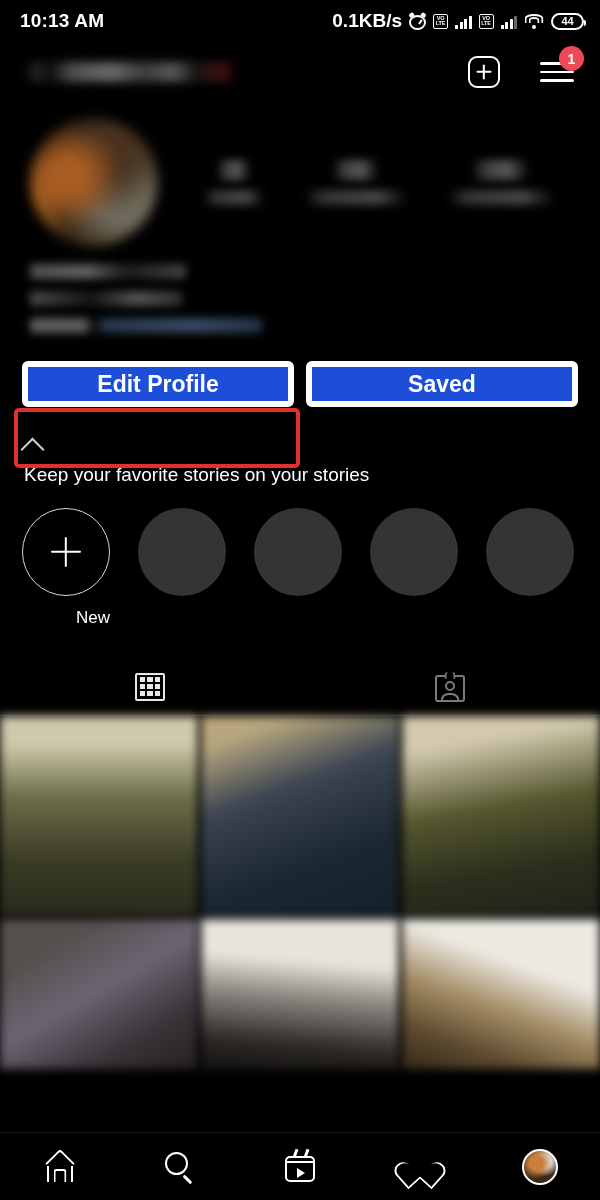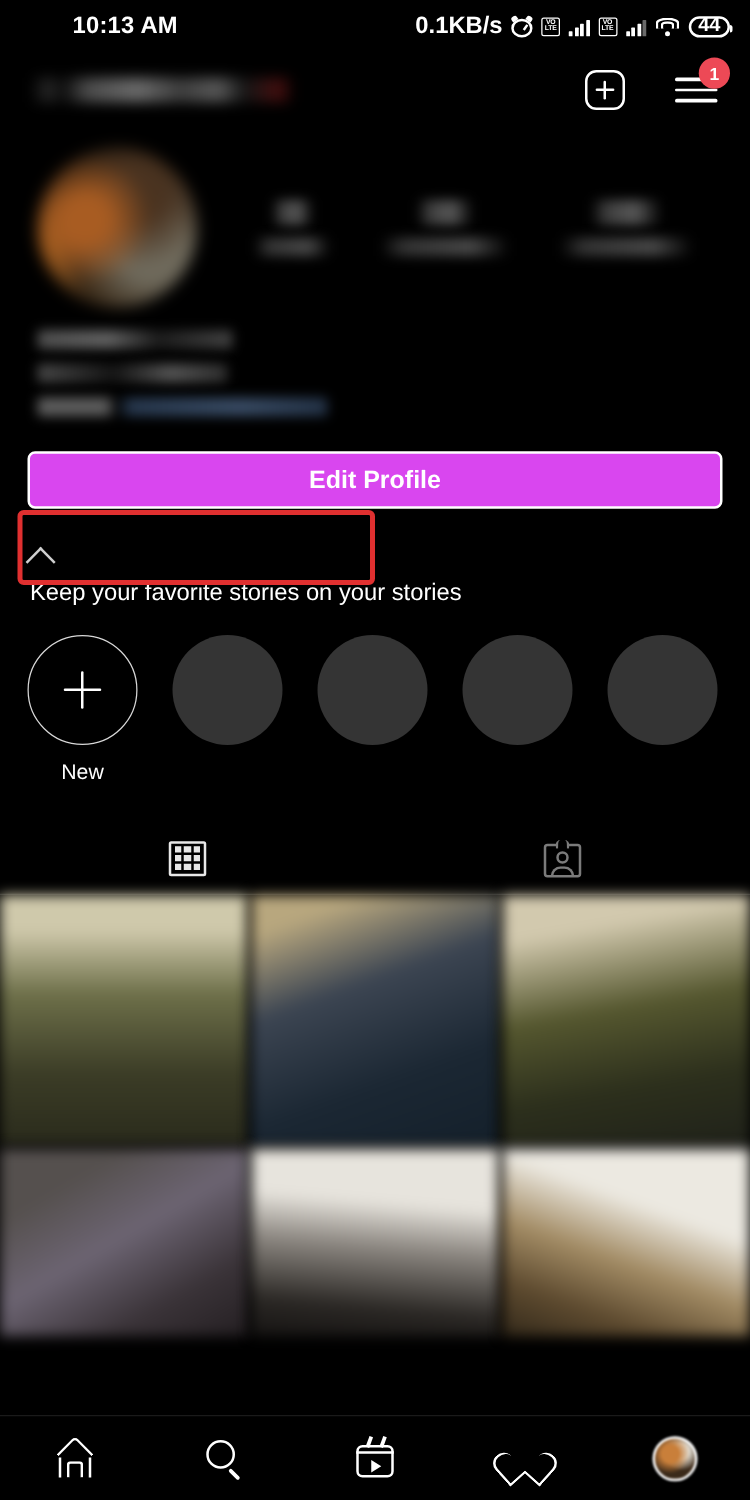--- a/index.html
+++ b/index.html
@@ -6,21 +6,21 @@
   html,body { background:#000; }
   body {
     width:600px; height:1200px;
     font-family:"Liberation Sans", sans-serif;
     color:#fff; overflow:hidden; position:relative;
   }
 
   
   .statusbar{
     height:42px; display:flex; align-items:center;
-    justify-content:space-between; padding:0 16px 0 20px;margin-left:38px;
+    justify-content:space-between; padding:0 16px 0 20px;
   }
   .sb-time{ font-size:19px; font-weight:bold; letter-spacing:.2px; }
   .sb-right{ display:flex; align-items:center; gap:7px; }
   .sb-net{ font-size:19px; font-weight:bold; }
   .alarm-ico{ width:17px; height:17px; position:relative; }
   .alarm-ico .face{
     position:absolute; inset:2px 0 0 0; border:2px solid #fff;
     border-radius:50%;
   }
   .alarm-ico .hand{
@@ -57,21 +57,21 @@
   .wifi-ico .a{ width:19px; height:9px;  bottom:6px; }
   .wifi-ico .b{ width:11px; height:6px;  bottom:6px; }
   .wifi-ico .c{
     width:4px; height:4px; bottom:0; background:#fff;
     border:none; border-radius:50%;
   }
   .batt{
     width:33px; height:17px; border:2px solid #fff; border-radius:9px;
     display:flex; align-items:center; justify-content:center; position:relative;
   }
-  .batt em{ font-style:normal; font-size:16px; font-weight:bold; }
+  .batt em{ font-style:normal; font-size:11px; font-weight:bold; }
   .batt::after{
     content:""; position:absolute; right:-4px; top:5px;
     width:2.5px; height:6px; background:#fff; border-radius:0 2px 2px 0;
   }
 
   
   .appheader{
     height:60px; display:flex; align-items:center;
     justify-content:space-between; padding:0 26px 0 24px;
   }
@@ -155,42 +155,42 @@
   .bio-line.b3{
     width:232px;
     background:linear-gradient(90deg,rgba(150,150,150,.62) 0,rgba(150,150,150,.62) 24%,rgba(0,0,0,0) 27%,rgba(70,100,140,.55) 32%,rgba(90,120,160,.62) 70%,rgba(70,100,140,.5) 100%);
   }
 
   
   .actions{
     display:flex; gap:12px; padding:28px 22px 0 22px; position:relative;
   }
   .abtn{
-    flex:1; height:46px; border:2px solid #ffffff; border-radius:6px;
-    background:#d946ef; color:#fff; font-size:20px; font-weight:bold;
+    flex:1; height:46px; border:6px solid #ffffff; border-radius:6px;
+    background:#1d4ed8; color:#fff; font-size:23px; font-weight:bold;
     display:flex; align-items:center; justify-content:center;
   }
   .highlight-box{
     position:absolute; left:14px; top:408px; width:286px; height:60px;
     border:4px solid #E03030; border-radius:5px; pointer-events:none; z-index:5;
   }
 
   
   .sh-head{
     padding:26px 26px 0 24px; display:flex;
     align-items:flex-start; justify-content:space-between;
   }
   .sh-title{ font-size:21px; font-weight:bold; }
   .sh-sub{ font-size:19px; color:#fff; padding:6px 0 0 24px; }
   .chev-up{
     width:17px; height:17px; border-left:2.4px solid #cfcfcf;
     border-top:2.4px solid #cfcfcf; transform:rotate(45deg); margin-top:8px;
   }
   .hl-row{ display:flex; gap:28px; padding:22px 0 0 22px; }
-  .hl{ width:88px; flex:none; display:flex; flex-direction:column; align-items:center; }
+  .hl{ width:88px; flex:none; display:flex; flex-direction:column; align-items:flex-end; }
   .hl .ring{
     width:88px; height:88px; border-radius:50%; border:1.6px solid #d8d8d8;
     position:relative; background:#000;
   }
   .hl .ring::before,.hl .ring::after{
     content:""; position:absolute; left:50%; top:50%; background:#fff; border-radius:1px;
   }
   .hl .ring::before{ width:30px; height:2.4px; transform:translate(-50%,-50%); }
   .hl .ring::after{ width:2.4px; height:30px; transform:translate(-50%,-50%); }
   .hl .lbl{ font-size:17px; margin-top:12px; }
@@ -388,20 +388,21 @@
 </div>
 
 <div class="bio">
   <div class="bio-line b1"></div>
   <div class="bio-line b2"></div>
   <div class="bio-line b3"></div>
 </div>
 
 <div class="actions">
   <div class="abtn">Edit Profile</div>
+  <div class="abtn">Saved</div>
 </div>
 <div class="highlight-box"></div>
 
 <div class="sh-head">
   <div class="chev-up"></div>
 </div>
 <div class="sh-sub">Keep your favorite stories on your stories</div>
 
 <div class="hl-row">
   <div class="hl">

